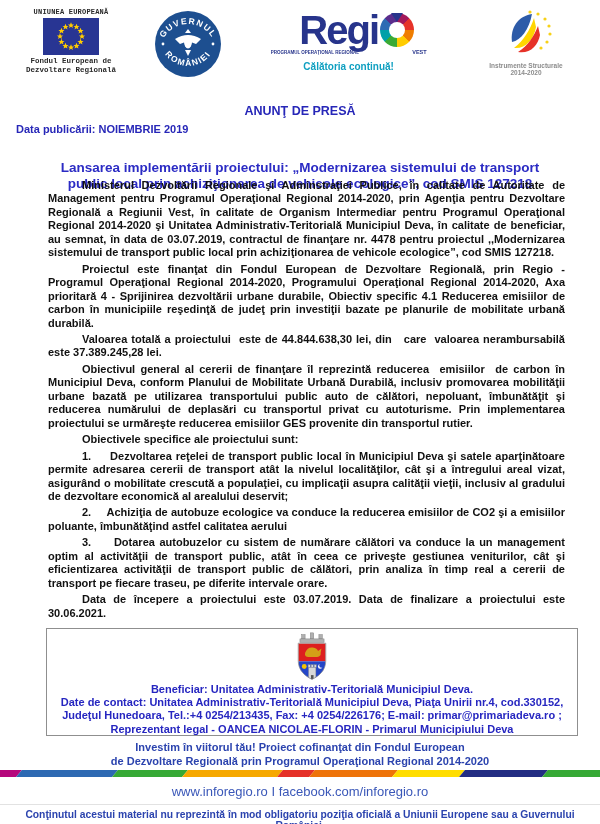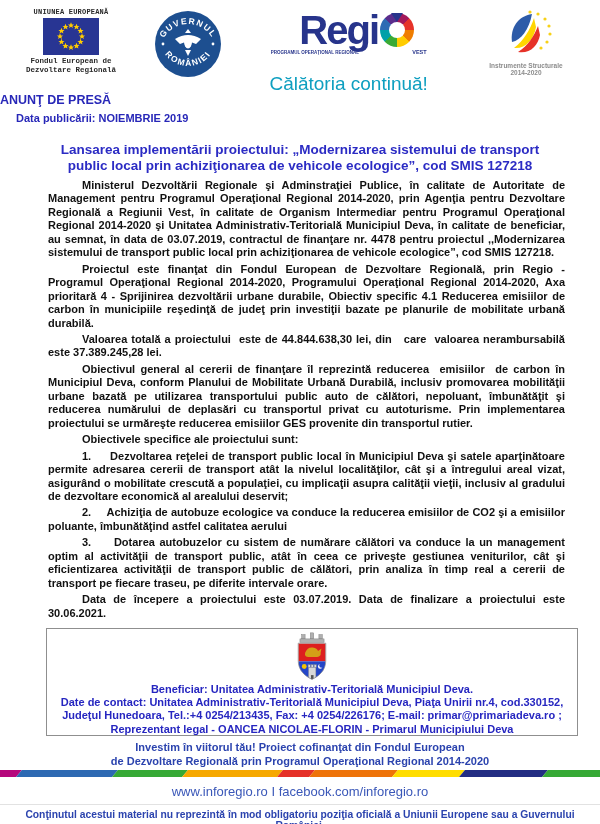--- a/index.html
+++ b/index.html
@@ -21,29 +21,29 @@
          background:conic-gradient(#a3195b 0 12.5%, #e6332a 0 25%, #ef7d00 0 37.5%,
                     #ffcc00 0 50%, #3aaa35 0 62.5%, #00a0a8 0 75%, #2d6bb4 0 87.5%, #5a2d8c 0 100%);}
   .wheel-hole{position:absolute;inset:9px;background:#fff;border-radius:50%;}
   .wheel-notch{position:absolute;top:0;left:50%;transform:translateX(-50%);width:0;height:0;
                border-left:6px solid transparent;border-right:6px solid transparent;
                border-top:9px solid #27348b;}
   .regio-sub{width:156px;display:flex;justify-content:space-between;align-items:flex-end;
              font-weight:bold;color:#27348b;margin-top:1px;}
   .regio-program{font-size:4.5px;}
   .regio-vest{font-size:5.5px;}
-  .regio-tagline{font-size:19px;font-weight:normal;color:#0e9fc0;margin-top:18px;}
+  .regio-tagline{font-size:10px;font-weight:bold;color:#0e9fc0;margin-top:6px;}
   .struct{width:112px;text-align:center;color:#8c8c8c;font-weight:bold;}
   .struct-l1{font-size:6.5px;margin-top:-2px;}
   .struct-l2{font-size:6.5px;}
 
   
-  .kicker{font-size:12.5px;font-weight:bold;color:#2727b8;margin-top:9px;}
+  .kicker{text-align:center;font-size:12.5px;font-weight:bold;color:#2727b8;margin-top:20px;}
   .dateline{text-align:left;font-size:11px;font-weight:bold;color:#2727b8;margin:5px 34px 0 16px;}
-  .title{text-align:center;font-size:13.5px;line-height:15.5px;font-weight:bold;color:#2b2bc4;margin-top:18px;}
+  .title{text-align:center;font-size:13.5px;line-height:15.5px;font-weight:bold;color:#2b2bc4;margin-top:25px;}
 
   
   .bodytext{position:absolute;top:176px;left:45px;right:32px;
             font-size:11px;line-height:13.45px;font-weight:600;text-align:justify;color:#111;}
   .bodytext p{margin:3px;text-indent:34px;}
 
   
   .cbox{position:absolute;top:628px;left:46px;width:532px;height:108px;box-sizing:border-box;
         border:1px solid #8f8f8f;background:#fff;text-align:center;padding:3px 8px 0 8px;}
   .crest{display:block;margin:0 auto 1px;}

